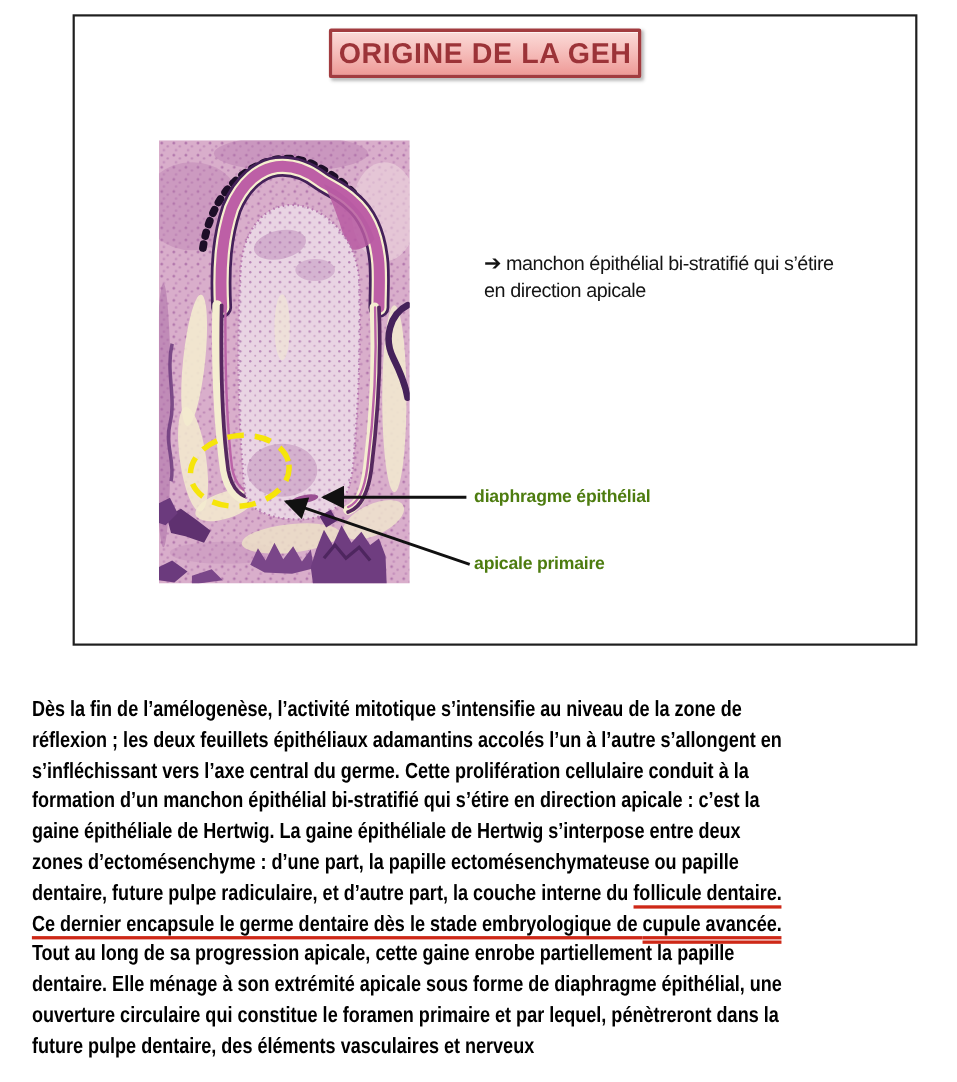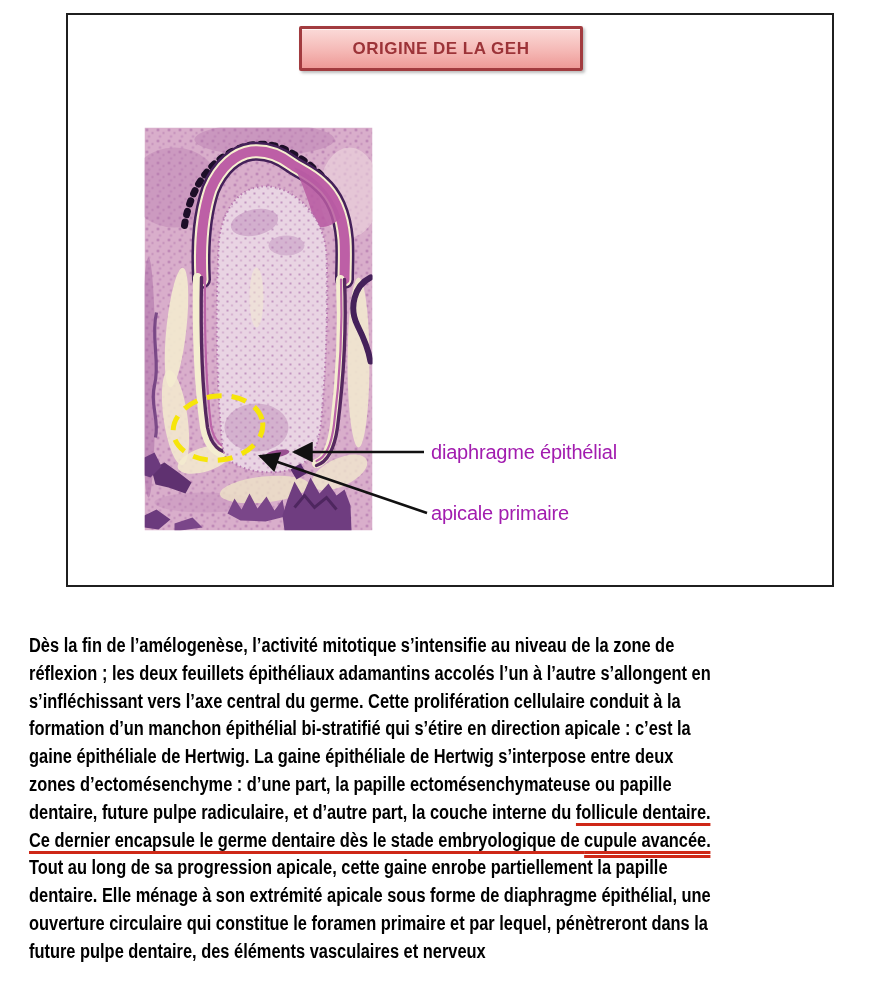--- a/index.html
+++ b/index.html
@@ -7,30 +7,30 @@
        font-family:"Liberation Sans","DejaVu Sans",sans-serif;color:#000;}
 
   
   .figure-box{position:absolute;left:66px;top:13px;width:764px;height:570px;
               border:2.5px solid #1f1f1f;background:#fff;}
   .title-box{position:absolute;left:231px;top:11px;width:278px;height:39px;
              border:3px solid #a23b3f;border-radius:2px;
              background:linear-gradient(#fbdad8,#f5b9b6 55%,#ee9a97);
              box-shadow:2px 2px 3px rgba(60,60,60,.35), inset 0 1px 0 rgba(255,255,255,.65);
              display:flex;align-items:center;justify-content:center;}
-  .title-box span{font-weight:bold;font-size:17px;letter-spacing:.5px;color:#9c3338;}
+  .title-box span{font-weight:bold;font-size:26px;letter-spacing:.5px;color:#9c3338;}
 
   .fig-svg{position:absolute;left:0;top:0;width:764px;height:570px;}
 
   .annotation{position:absolute;left:372px;top:212px;font-size:18px;
               letter-spacing:-.4px;line-height:24px;color:#141414;white-space:nowrap;}
   .annotation .arrow-glyph{font-weight:bold;font-size:19px;letter-spacing:0;margin-right:4px;}
 
-  .fig-label{position:absolute;font-weight:normal;font-size:20px;letter-spacing:-.2px;
-             color:#a21caf;white-space:nowrap;line-height:22px;}
+  .fig-label{position:absolute;font-weight:bold;font-size:16px;letter-spacing:-.2px;
+             color:#4d7c0f;white-space:nowrap;line-height:22px;}
   .label-diaphragm{left:363px;top:426px;}
   .label-foramen{left:363px;top:487px;}
 
   
   .paragraph{position:absolute;left:29px;top:632px;width:828px;}
   .para-line{font-size:20px;font-weight:600;line-height:27.8px;white-space:nowrap;
              transform:scaleX(.82);transform-origin:0 50%;}
   .seg-u,.seg-u2{border-bottom:3px solid #ce2817;padding-bottom:0px;}
   .seg-u2{position:relative;}
   .seg-u2::after{content:"";position:absolute;left:0;right:0;bottom:-7px;height:3px;
@@ -117,20 +117,24 @@
     <ellipse cx="150" cy="413" rx="45" ry="32" fill="none" stroke="#f6e50a" stroke-width="5" stroke-dasharray="15 10" transform="rotate(-7 150 413)"></ellipse>
 
     <path d="M356,437 L226,437" stroke="#111" stroke-width="2.6" marker-end="url(#ah)"></path>
     <path d="M359,498 L192,441" stroke="#111" stroke-width="2.6" marker-end="url(#ah)"></path>
   </svg>
 
   <div class="title-box">
     <span>ORIGINE DE LA GEH</span>
   </div>
 
+  <div class="annotation">
+    <div><span class="arrow-glyph">➔</span><span>manchon épithélial bi-stratifié qui s’étire</span></div>
+    <div>en direction apicale</div>
+  </div>
 
   <div class="fig-label label-diaphragm">diaphragme épithélial</div>
   <div class="fig-label label-foramen">apicale primaire</div>
 </div>
 
 <div class="paragraph">
 
     <div class="para-line"><span class="seg-plain">Dès la fin de l’amélogenèse, l’activité mitotique s’intensifie au niveau de la zone de</span></div>
 
     <div class="para-line"><span class="seg-plain">réflexion ; les deux feuillets épithéliaux adamantins accolés l’un à l’autre s’allongent en</span></div>

